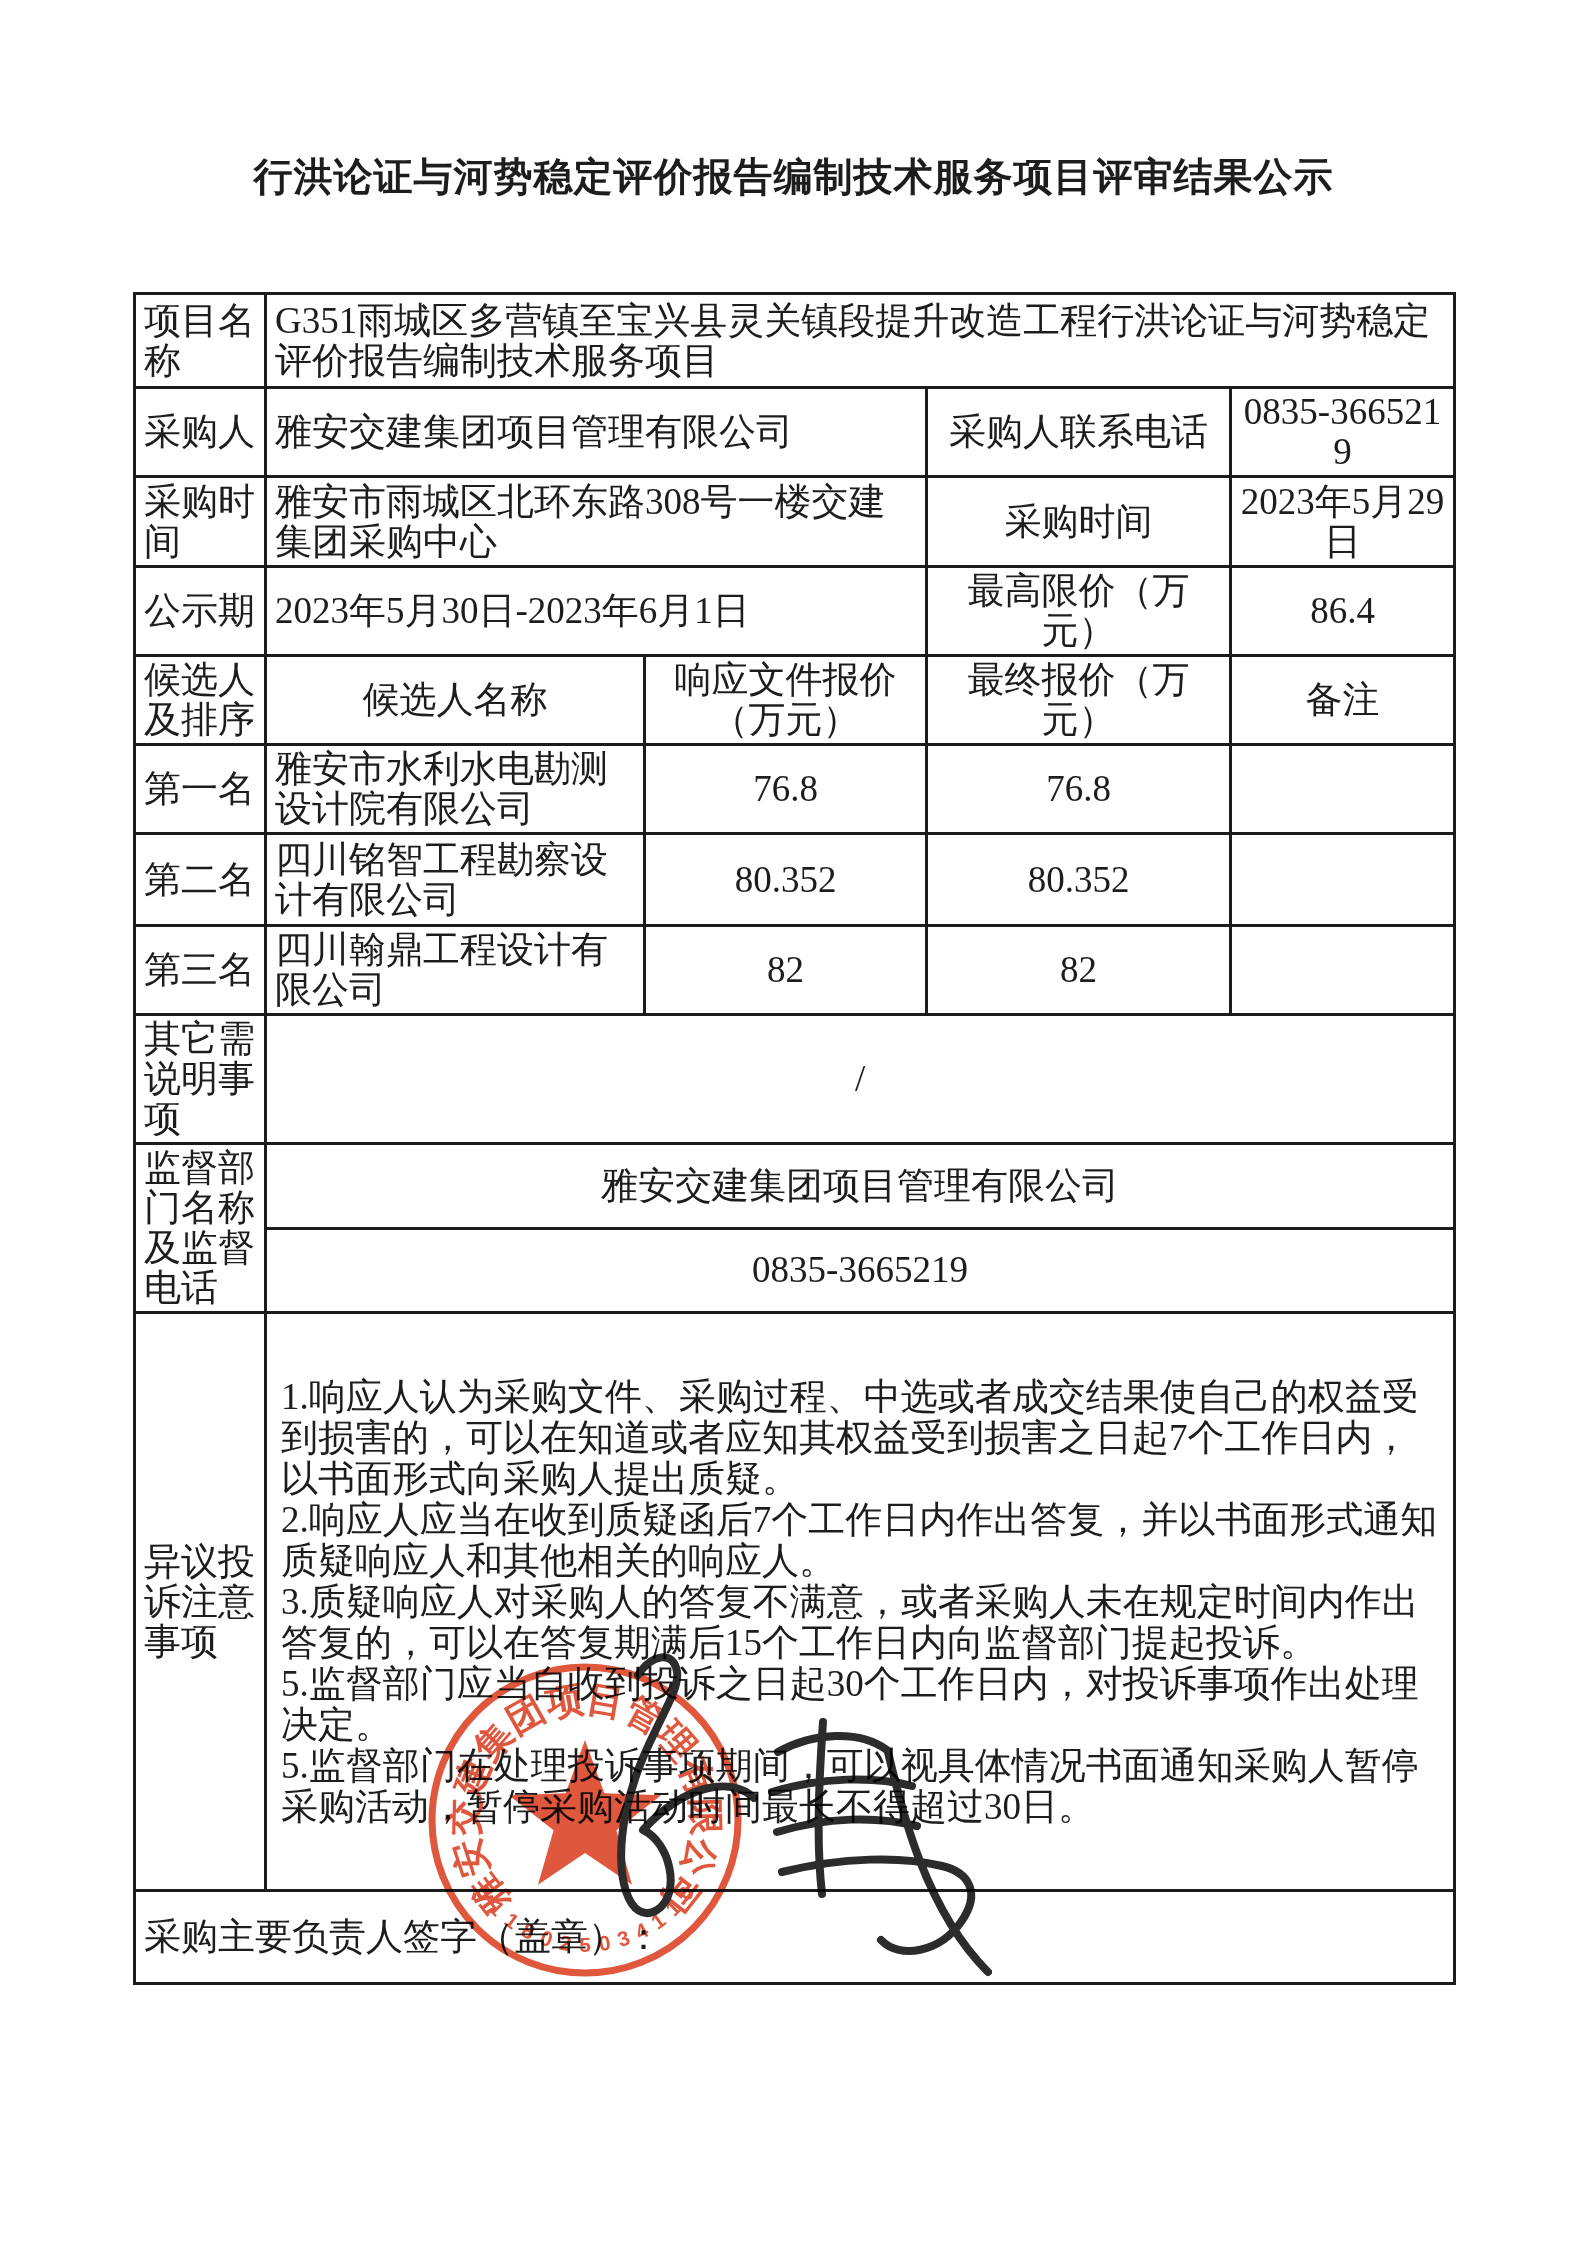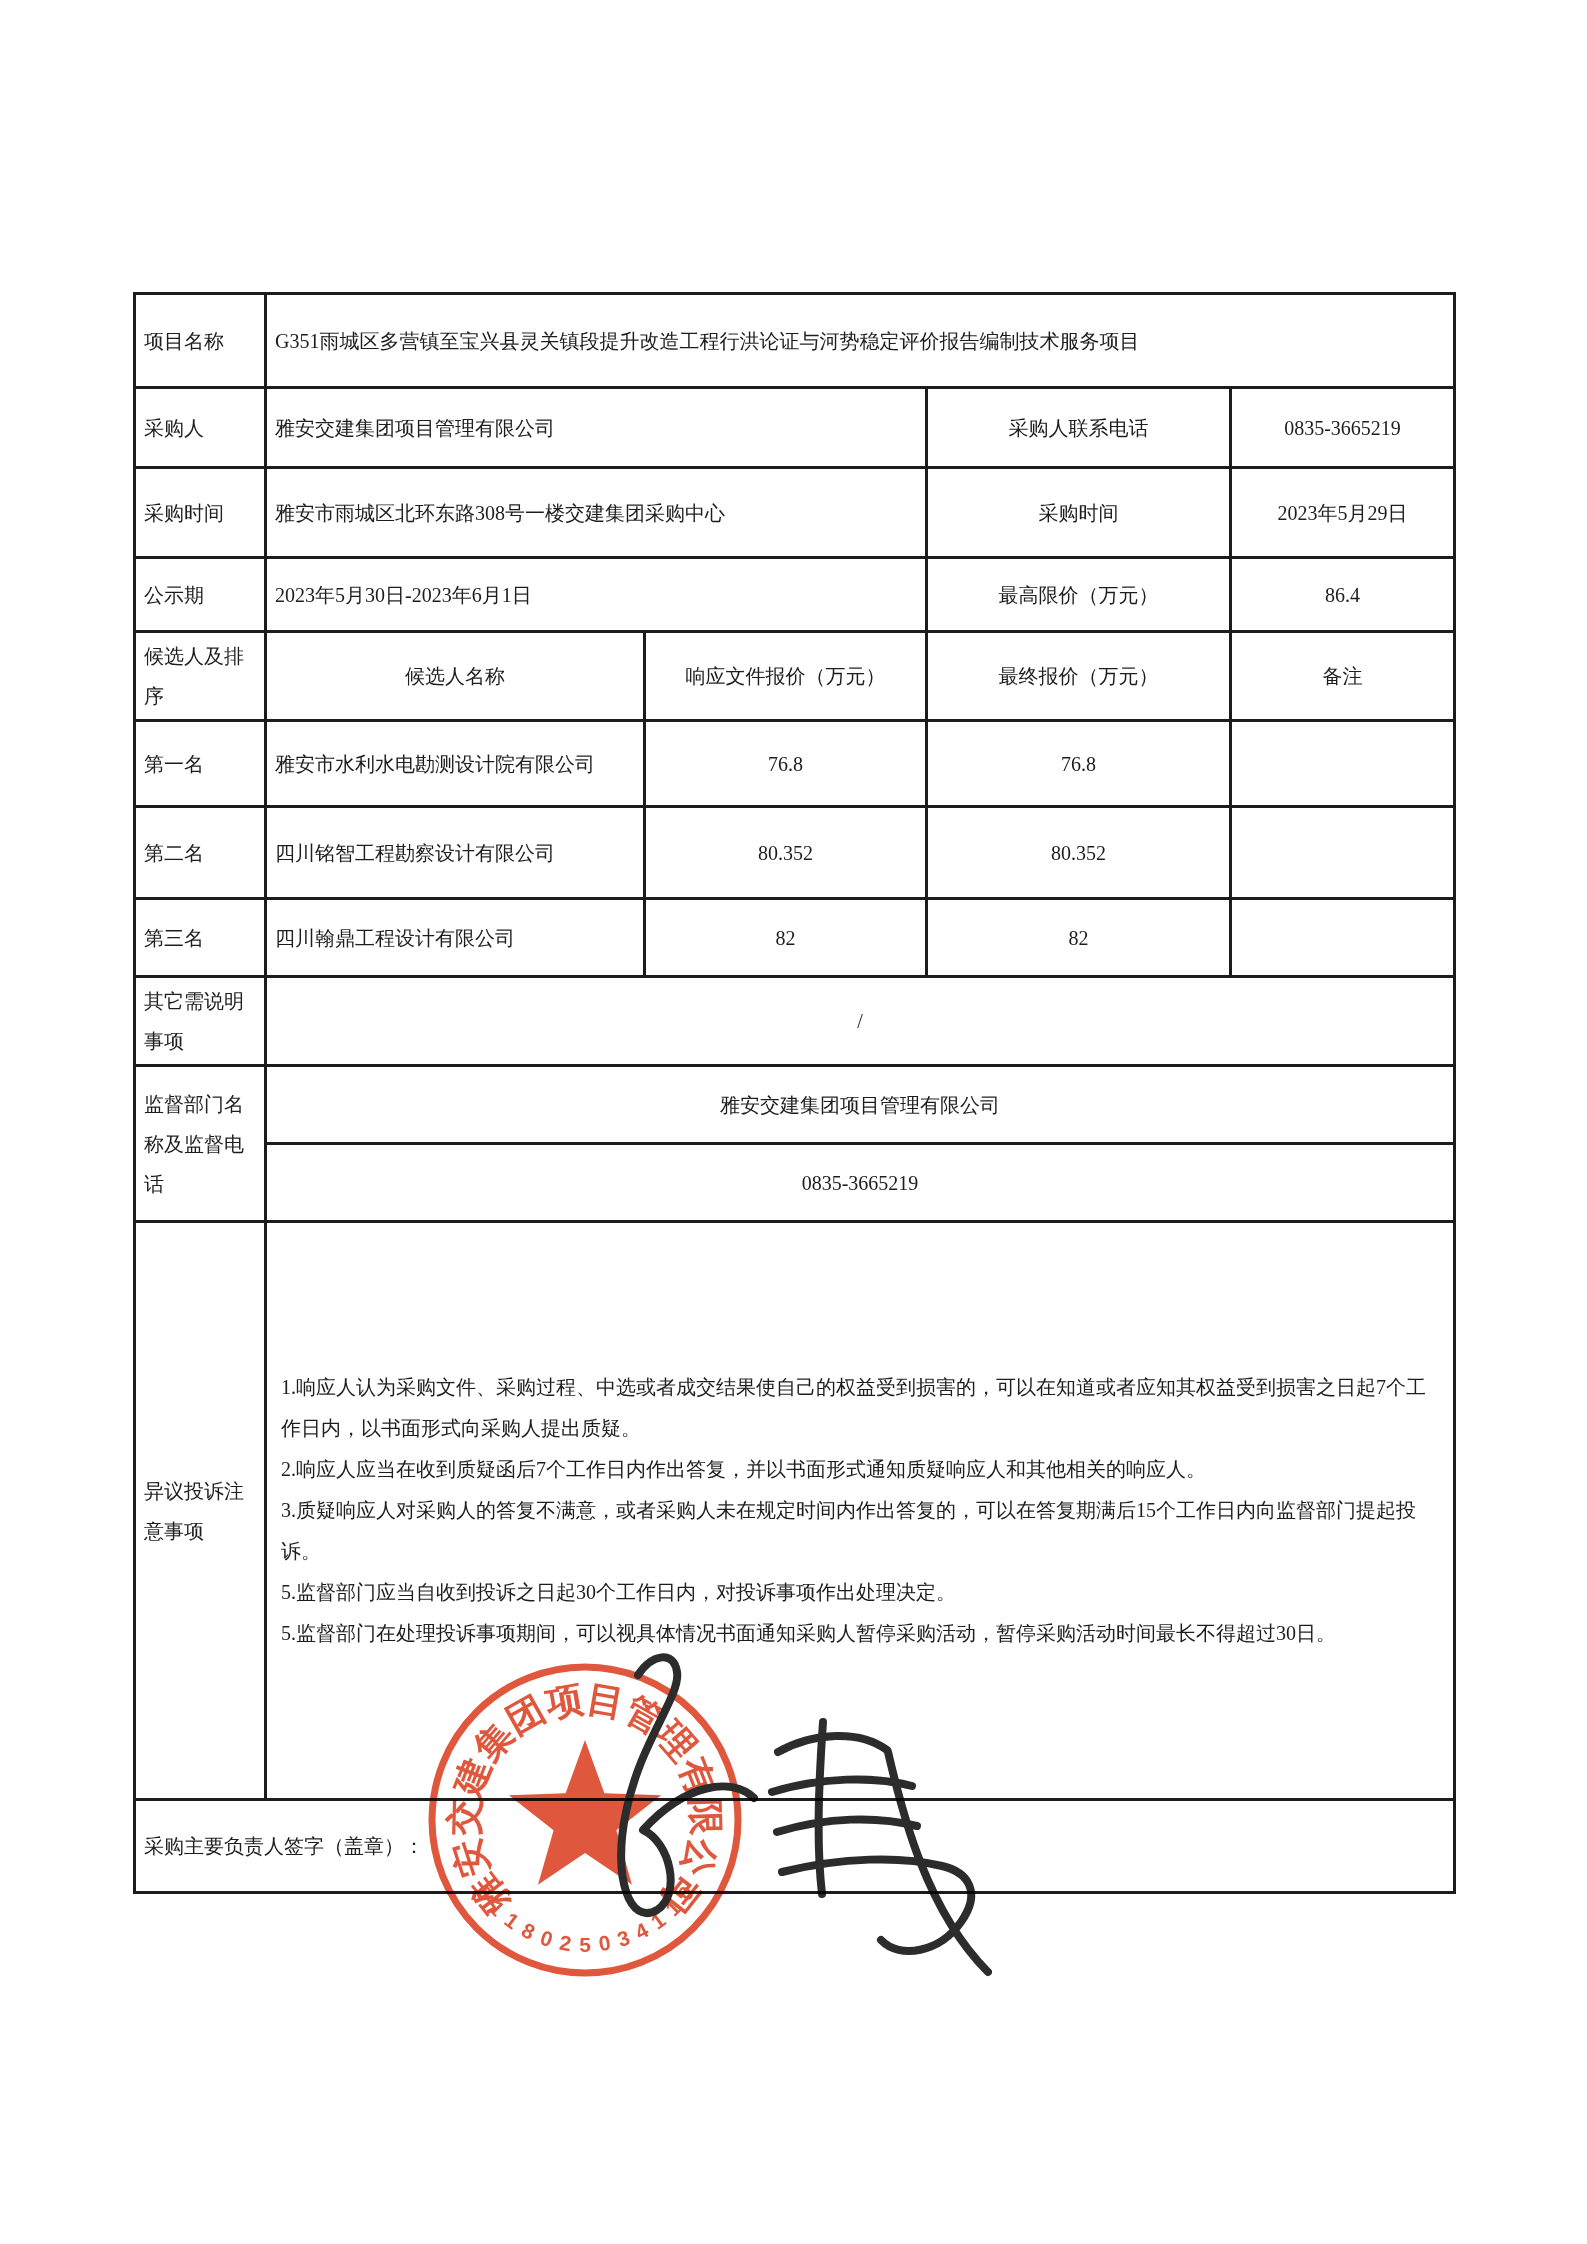--- a/index.html
+++ b/index.html
@@ -8,21 +8,21 @@
     font-family:"Liberation Serif","DejaVu Serif",serif;color:#1d1d1d;
     -webkit-font-smoothing:antialiased;
   }
   .doc-title{
     position:absolute;top:150px;left:0;width:1587px;text-align:center;
     font-family:"Liberation Sans","DejaVu Sans",sans-serif;
     font-weight:700;font-size:39px;line-height:53px;letter-spacing:1px;
   }
   table.main{
     position:absolute;left:133px;top:292px;width:1320px;
-    border-collapse:collapse;table-layout:fixed;font-size:20px;
+    border-collapse:collapse;table-layout:fixed;font-size:37px;
   }
   table.main td{
     border:3px solid #1c1c1c;padding:3px 8px;vertical-align:middle;
     line-height:40px;word-break:break-all;
   }
   td.lbl{text-align:left;padding-left:7px;padding-right:2px;}
   td.ctr{text-align:center;}
   td.lft{text-align:left;}
   td.num{text-align:center;font-family:"Liberation Serif","DejaVu Serif",serif;}
   .notice-cell{padding:10px 14px !important;}
@@ -33,20 +33,21 @@
     mix-blend-mode:multiply;opacity:0.93;pointer-events:none;z-index:5;
   }
   .seal-wrap svg{display:block;}
 </style>
 </head>
 <body>
 
 <div class="page">
 
   <div class="doc-title">
+    <div>行洪论证与河势稳定评价报告编制技术服务项目评审结果公示</div>
   </div>
 
   <table class="main">
     <colgroup>
       <col style="width:131px">
         <col style="width:379px">
         <col style="width:282px">
         <col style="width:304px">
         <col style="width:224px">
     </colgroup>

